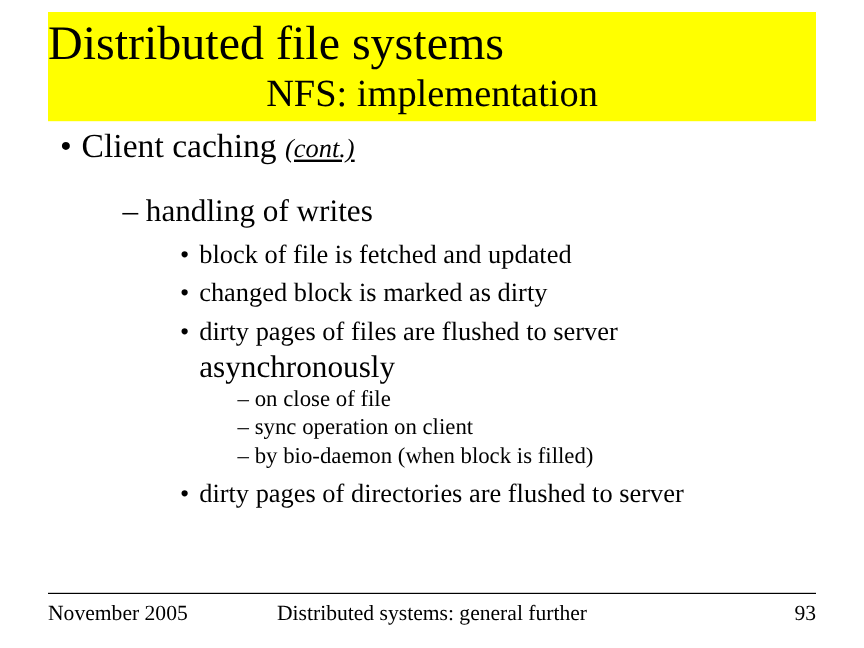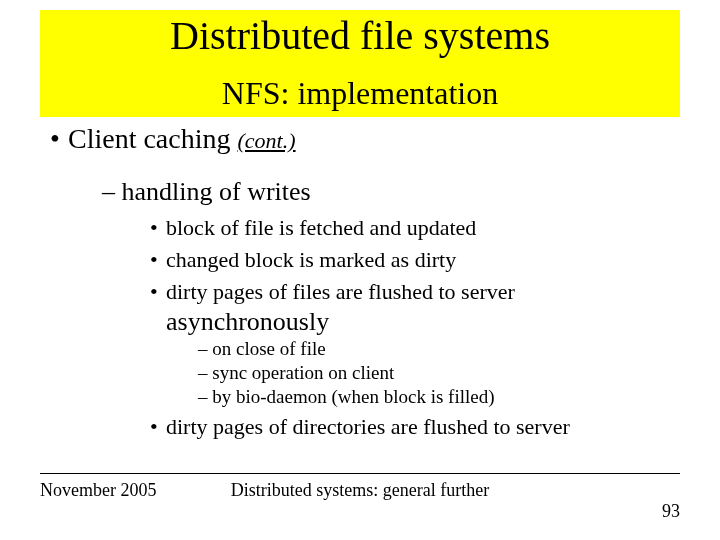--- a/index.html
+++ b/index.html
@@ -1,32 +1,32 @@
 <!DOCTYPE html>
 <html><head>
 <meta charset="utf-8">
 <style>
   * { margin: 0; padding: 0; box-sizing: border-box; }
   html, body { width: 720px; height: 540px; background: #ffffff; font-family: "Times New Roman", Times, serif; color: #000; }
   .slide { width: 720px; height: 540px; position: relative; padding: 0 40px; }
   .banner { background: #ffff00; margin: 10px 0 4px 0; padding: 4px 0 6px 0; }
-  .title { font-size: 40px; text-align: center; line-height: 1.1; }
-  .subtitle { font-size: 32px; text-align: center; line-height: 1.1; margin-top: 18px; }
+  .title { font-size: 40px; line-height: 1.1; }
+  .subtitle { font-size: 32px; text-align: center; line-height: 1.1; margin-top: 2px; }
   .content { margin-top: 2px; }
   .l1 { font-size: 28px; margin-left: 10px; line-height: 1.25; }
   .l1-dot { display: inline-block; width: 18px; }
   .cont { font-style: italic; font-size: 22px; text-decoration: underline; }
   .l2 { font-size: 26px; margin-left: 62px; line-height: 1.25; margin-top: 20px; }
   .l3 { font-size: 22px; margin-left: 110px; line-height: 1.2; margin-top: 6px; }
   .l3-dot { display: inline-block; width: 16px; }
   .l3-cont { margin-left: 126px; font-size: 26px; line-height: 1.2; }
   .l4 { font-size: 19px; margin-left: 158px; line-height: 1.2; margin-top: 1px; }
   .footer { position: absolute; left: 40px; right: 40px; bottom: 28px; }
   .rule { border-top: 1.5px solid #000; margin-bottom: 6px; }
-  .footer-row { display: flex; justify-content: space-between; font-size: 18px; flex-direction: column; }
+  .footer-row { display: flex; justify-content: space-between; font-size: 18px; }
   .footer-center { position: absolute; left: 0; right: 0; text-align: center; }
   .footer-right { margin-left: auto; text-align: right; }
 </style>
 </head>
 <body>
 
 <div class="slide">
 
   <div class="banner">
     <div class="title">Distributed file systems</div>

